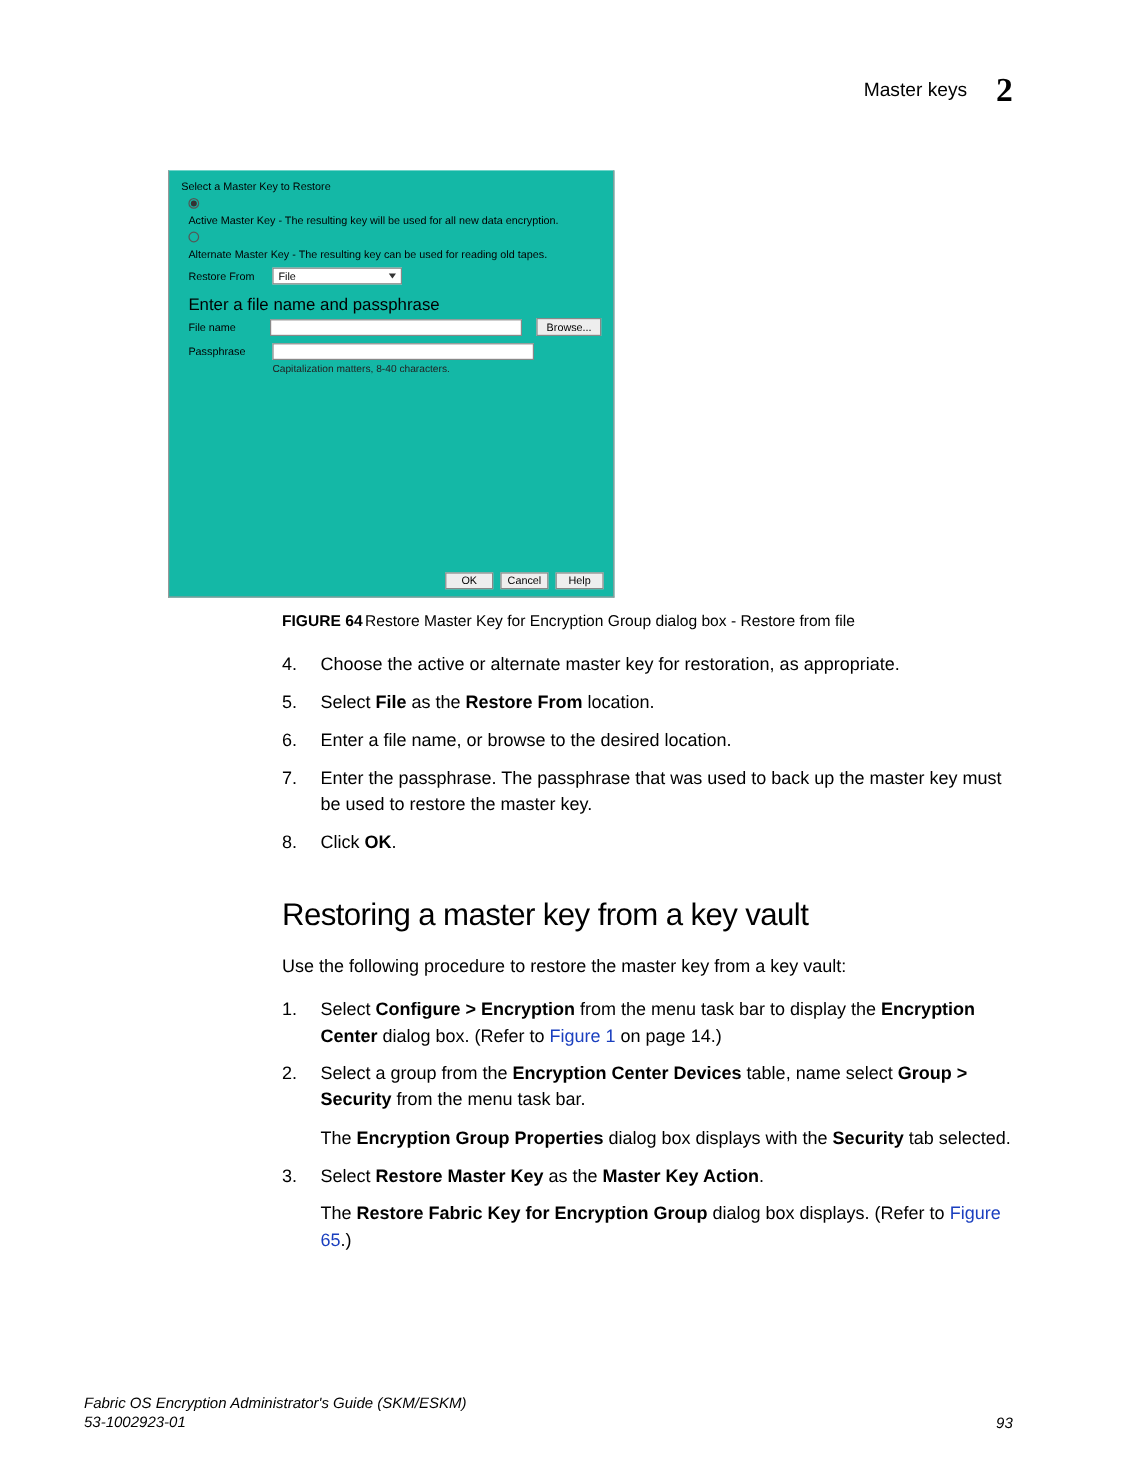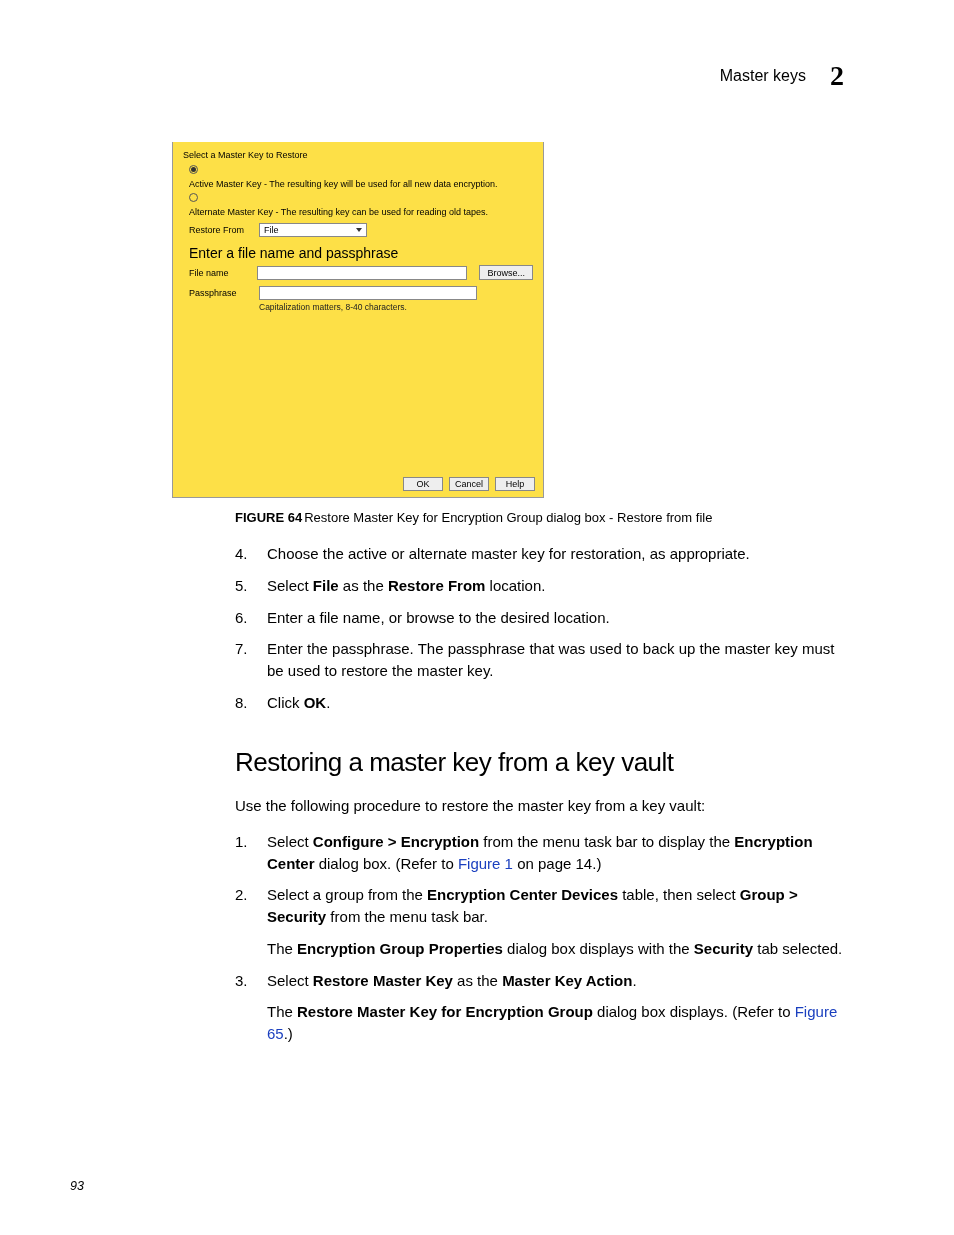--- a/index.html
+++ b/index.html
@@ -24,24 +24,24 @@
     gap: 24px;
     margin-bottom: 50px;
   }
   .header-chnum {
     font-size: 28px;
     font-weight: bold;
     font-family: Georgia, serif;
   }
   .dialog {
     width: 372px;
-    margin-left: 102px;
+    margin-left: 70px;
     border: 1px solid #999;
     border-top: none;
-    background: #fde047;
+    background: #14b8a6;
     font-size: 9px;
     padding: 8px 10px 6px 10px;
     position: relative;
     height: 356px;
   }
   .dialog .section-label {
     font-size: 9px;
     margin-bottom: 4px;
   }
   .radio-row {
@@ -250,38 +250,42 @@
       <li>
         <span class="num">1.</span>
         <span class="body">
           <span>Select </span><span class="bold">Configure &gt; Encryption</span><span> from the menu task bar to display the </span><span class="bold">Encryption Center</span><span> dialog box. (Refer to </span><span class="link">Figure 1</span><span> on page 14.)</span>
         </span>
       </li>
       <li>
         <span class="num">2.</span>
         <span class="body">
           <div>
-            <span>Select a group from the </span><span class="bold">Encryption Center Devices</span><span> table, then select </span><span class="bold">Group &gt; Security</span><span> from the menu task bar.</span>
+            <span>Select a group from the </span><span class="bold">Encryption Center Devices</span><span> table, name select </span><span class="bold">Group &gt; Security</span><span> from the menu task bar.</span>
           </div>
           <div class="sub">
             <span>The </span><span class="bold">Encryption Group Properties</span><span> dialog box displays with the </span><span class="bold">Security</span><span> tab selected.</span>
           </div>
         </span>
       </li>
       <li>
         <span class="num">3.</span>
         <span class="body">
           <div>
             <span>Select </span><span class="bold">Restore Master Key</span><span> as the </span><span class="bold">Master Key Action</span><span>.</span>
           </div>
           <div class="sub">
-            <span>The </span><span class="bold">Restore Master Key for Encryption Group</span><span> dialog box displays. (Refer to </span><span class="link">Figure 65</span><span>.)</span>
+            <span>The </span><span class="bold">Restore Fabric Key for Encryption Group</span><span> dialog box displays. (Refer to </span><span class="link">Figure 65</span><span>.)</span>
           </div>
         </span>
       </li>
     </ol>
   </div>
 
   <div class="footer">
+    <div class="left">
+      <div>Fabric OS Encryption Administrator's Guide (SKM/ESKM)</div>
+      <div>53-1002923-01</div>
+    </div>
     <div class="right">93</div>
   </div>
 
 </div>
 
 </body></html>

